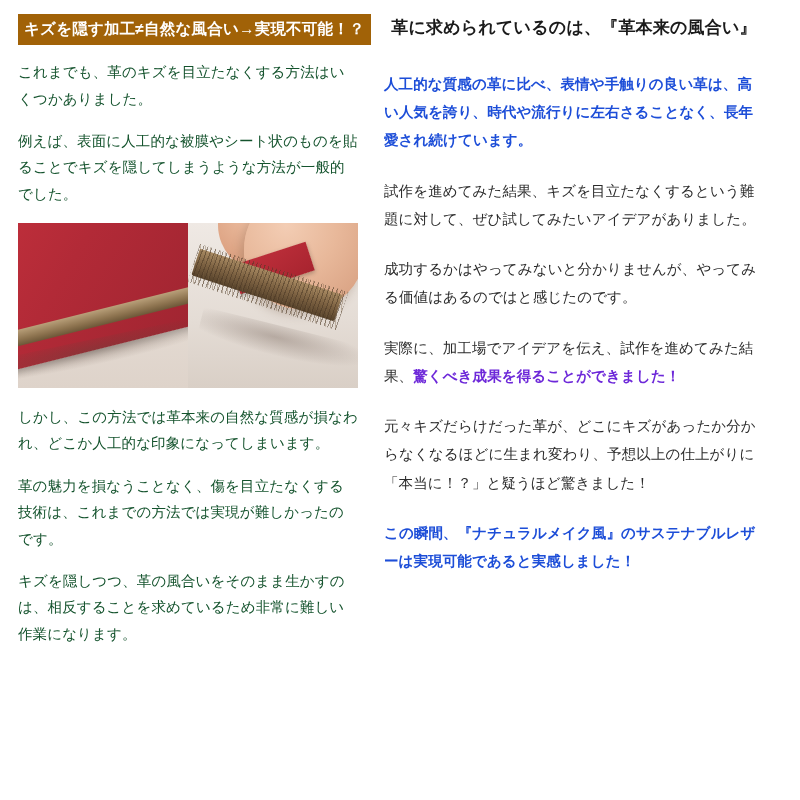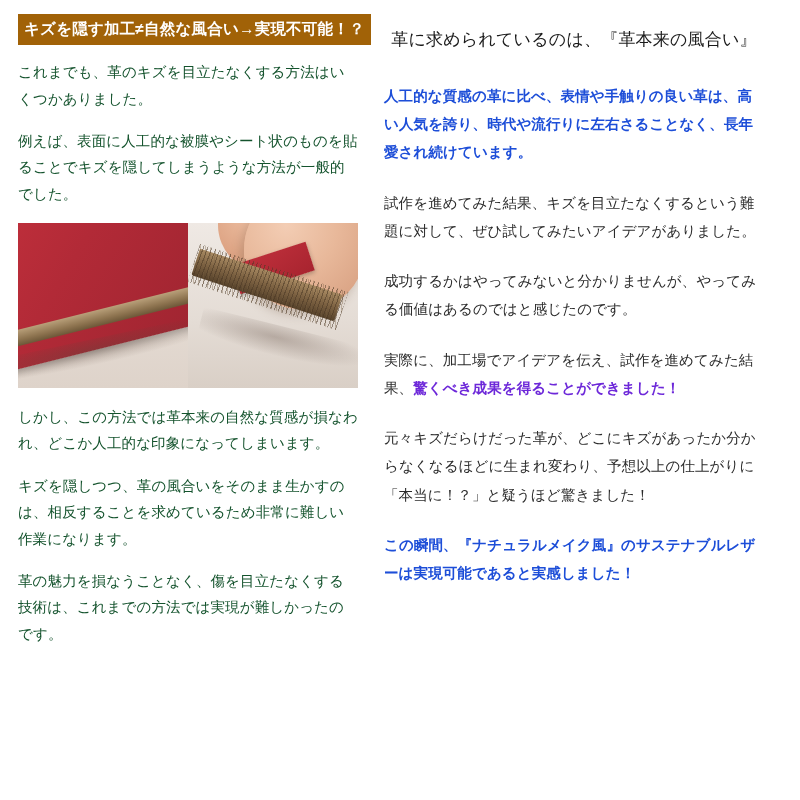--- a/index.html
+++ b/index.html
@@ -154,24 +154,24 @@
     position: absolute;
     left: 10px; top: 104px;
     width: 170px; height: 30px;
     background: radial-gradient(ellipse at 45% 40%, rgba(90,70,60,0.32), rgba(90,70,60,0) 72%);
     transform: rotate(14deg);
   }
 
   
   .rc-heading {
     font-size: 17px;
-    font-weight: normal;
+    font-weight: bold;
     color: #1a1a1a;
     line-height: 1.4;
-    margin: 12px 0 30px 0;
+    margin: 0 0 30px 0;
     text-align: center;
     letter-spacing: 0.2px;
   }
   .rc-text {
     font-size: 14.5px;
     line-height: 1.95;
     color: #2b2b2b;
     margin: 0 0 22px 0;
     letter-spacing: 0.1px;
   }
@@ -210,23 +210,23 @@
         <div class="ph-finger"></div>
         <div class="ph-strip"></div>
         <div class="ph-cut"></div>
         <div class="ph-cut-fuzz"></div>
         <div class="ph-shadow-right"></div>
       </div>
     </div>
 
     <p class="body-text">しかし、この方法では革本来の自然な質感が損なわれ、どこか人工的な印象になってしまいます。</p>
 
+    <p class="body-text">革の魅力を損なうことなく、傷を目立たなくする技術は、これまでの方法では実現が難しかったのです。</p>
+
     <p class="body-text">キズを隠しつつ、革の風合いをそのまま生かすのは、相反することを求めているため非常に難しい作業になります。</p>
-
-    <p class="body-text">革の魅力を損なうことなく、傷を目立たなくする技術は、これまでの方法では実現が難しかったのです。</p>
   </div>
 
   <div class="col col-right">
 
     <h2 class="rc-heading">革に求められているのは、『革本来の風合い』</h2>
 
     <p class="rc-text bold">人工的な質感の革に比べ、表情や手触りの良い革は、高い人気を誇り、時代や流行りに左右さることなく、長年愛され続けています。</p>
 
     <p class="rc-text">試作を進めてみた結果、キズを目立たなくするという難題に対して、ぜひ試してみたいアイデアがありました。</p>
 

